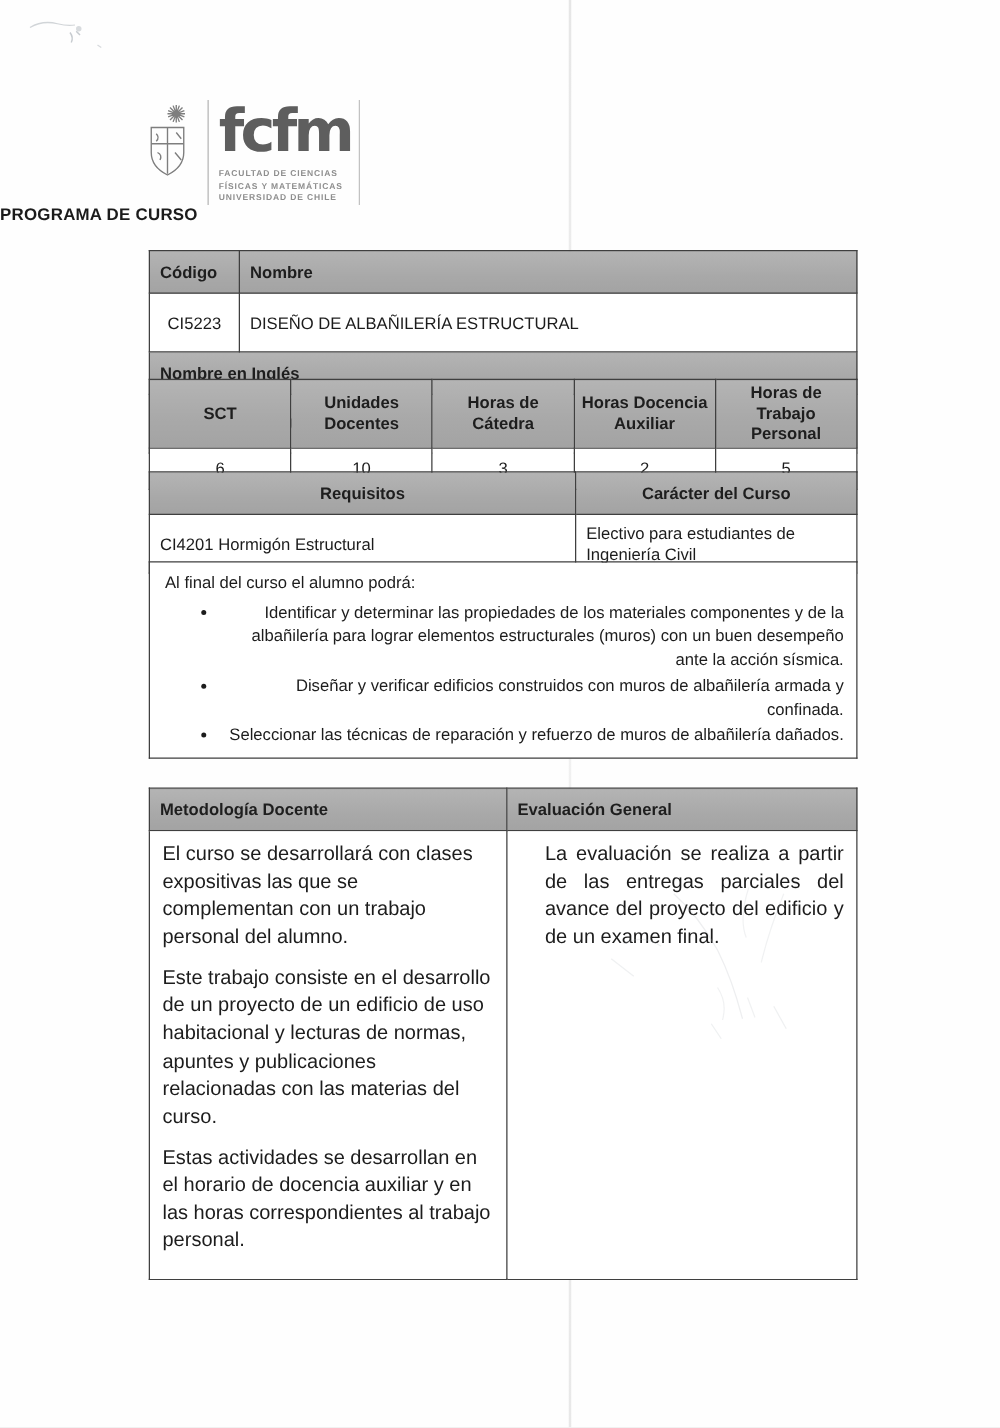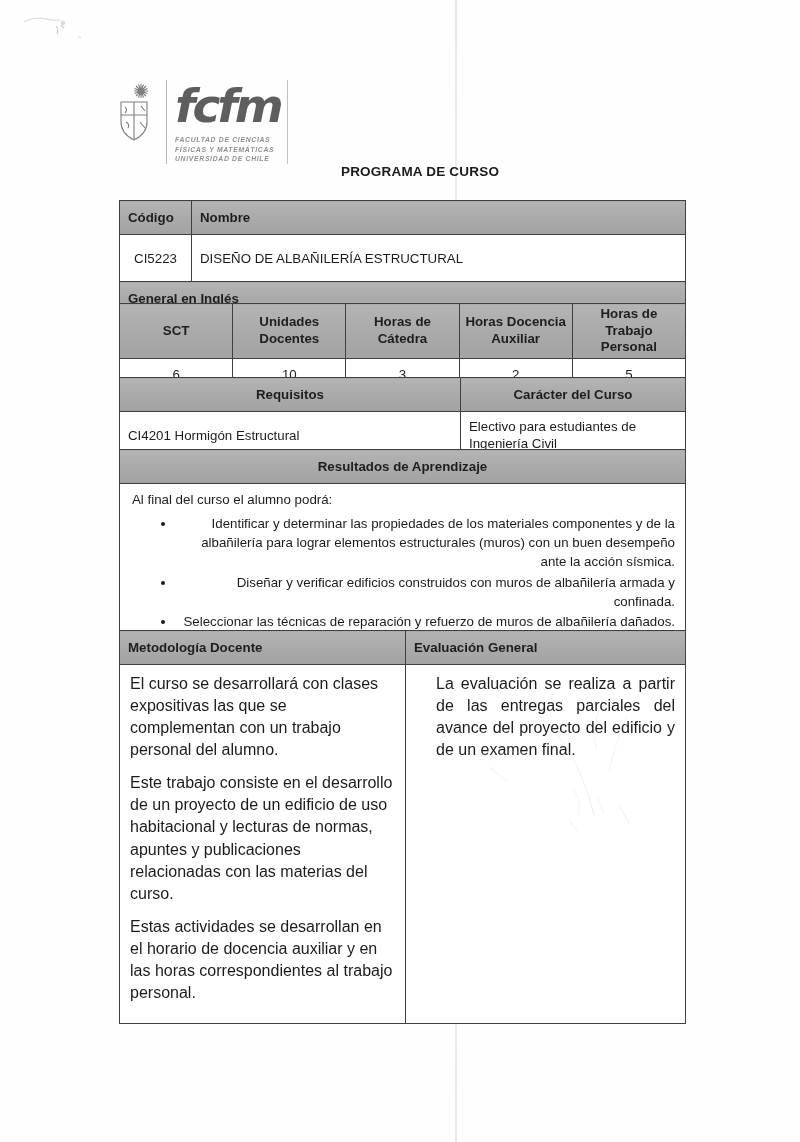--- a/index.html
+++ b/index.html
@@ -24,21 +24,21 @@
   .scribble {
     position: absolute; left: 18px; top: 8px;
     opacity: .55;
   }
   .smudge {
     position: absolute; right: 6px; top: 30px;
     opacity: .5; pointer-events: none;
   }
 
   
-  .logo { position: absolute; left: 117px; top: 80px; display: flex; align-items: flex-start; font-style: italic; }
+  .logo { position: absolute; left: 117px; top: 80px; display: flex; align-items: flex-start; }
   .crest { margin-top: 2px; }
   .logo-right { margin-left: 7px; border-left: 1px solid #b5b5b5; border-right: 1px solid #c2c2c2; padding: 0 6px 0 8px; }
   .fcfm {
     font-family: "DejaVu Sans", sans-serif;
     font-weight: 800;
     font-size: 47px;
     line-height: 52px;
     letter-spacing: -3px;
     color: #5e5e5e;
   }
@@ -46,24 +46,23 @@
     margin-top: 3px;
     font-size: 6.8px;
     line-height: 1.4;
     letter-spacing: .7px;
     color: #8e8e8e;
     font-weight: 700;
   }
 
   .doc-title {
     position: absolute; top: 164px; left: 0;
-    width: 800px; text-align: center;
+    width: 800px; 
     font-size: 13.5px; font-weight: 700; color: #1b1b1b;
     letter-spacing: .2px;
-    padding-left: 40px;
   }
 
   
   .block { position: absolute; left: 119px; width: 567px; }
   table { border-collapse: collapse; width: 100%; table-layout: fixed; }
   td {
     border: 1.6px solid #3f3f3f;
     font-size: 13.3px;
     padding: 2px 8px;
     vertical-align: middle;
@@ -147,21 +146,21 @@
       <tbody>
           <tr>
         <td class="hdr small-h">Código</td>
         <td class="hdr small-h">Nombre</td>
       </tr>
       <tr class="row-data">
         <td class="c">CI5223</td>
         <td>DISEÑO DE ALBAÑILERÍA ESTRUCTURAL</td>
       </tr>
       <tr>
-        <td class="hdr small-h" colspan="2">General en Inglés</td>
+        <td class="hdr small-h" colspan="2">Nombre en Inglés</td>
       </tr>
       <tr class="row-data">
         <td colspan="2">MASONRY STRUCTURES DESIGN</td>
       </tr>
     </tbody>
       </table>
   </div>
 
   <div class="block" id="tbl-hours">
     <table>
@@ -199,23 +198,20 @@
         <td>CI4201 Hormigón Estructural</td>
         <td class="caracter-val">Electivo para estudiantes de Ingeniería Civil</td>
       </tr>
     </tbody>
       </table>
   </div>
 
   <div class="block" id="tbl-res">
     <table>
       <tbody>
-          <tr>
-        <td class="hdr c small-h">Resultados de Aprendizaje</td>
-      </tr>
       <tr>
         <td class="res-body">
           <div class="res-intro">Al final del curso el alumno podrá:</div>
           <ul class="res-list">
             <li>Identificar y determinar las propiedades de los materiales componentes y de la albañilería para lograr elementos estructurales (muros) con un buen desempeño ante la acción sísmica.</li>
             <li>Diseñar y verificar edificios construidos con muros de albañilería armada y confinada.</li>
             <li>Seleccionar las técnicas de reparación y refuerzo de muros de albañilería dañados.</li>
           </ul>
         </td>
       </tr>

